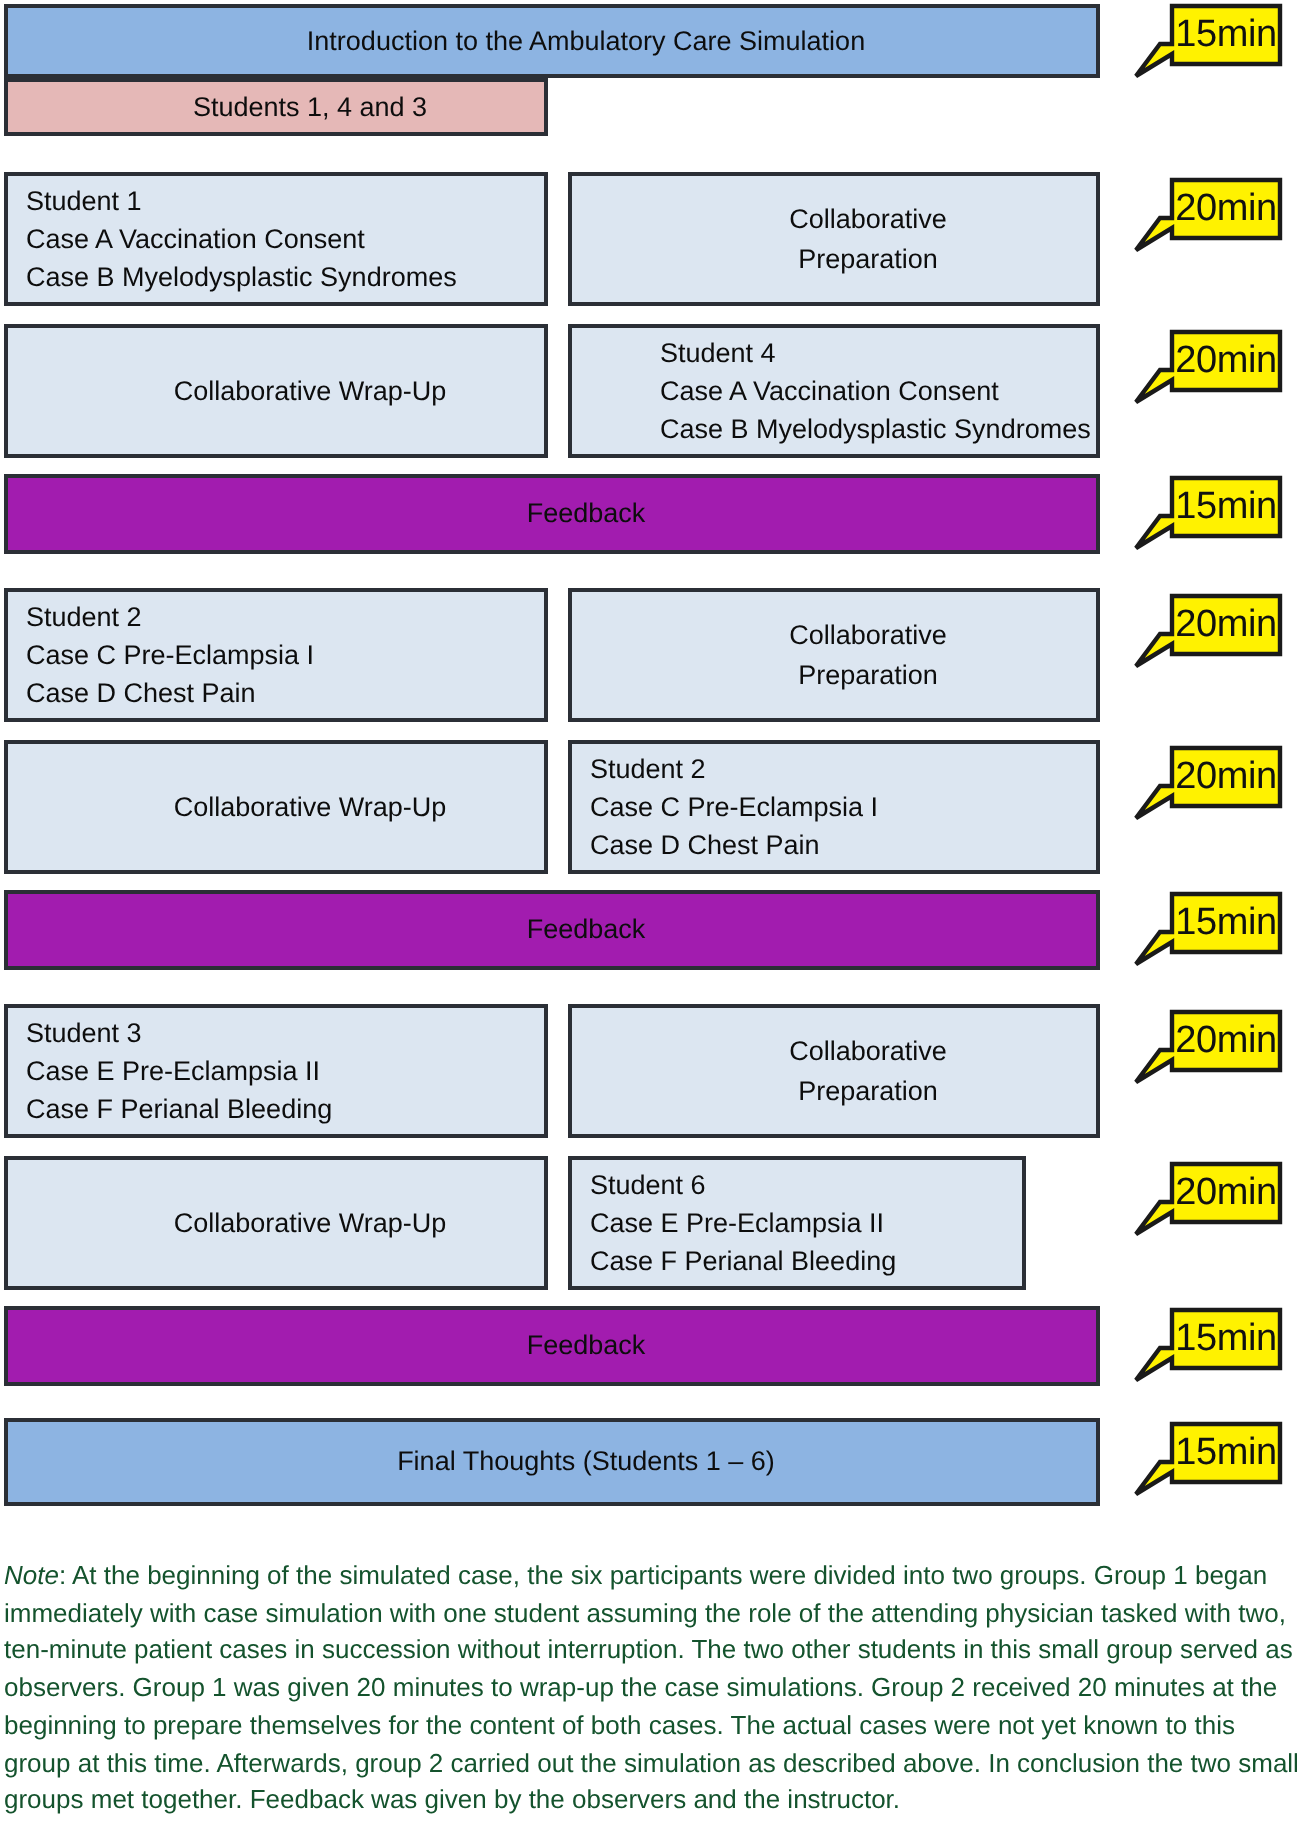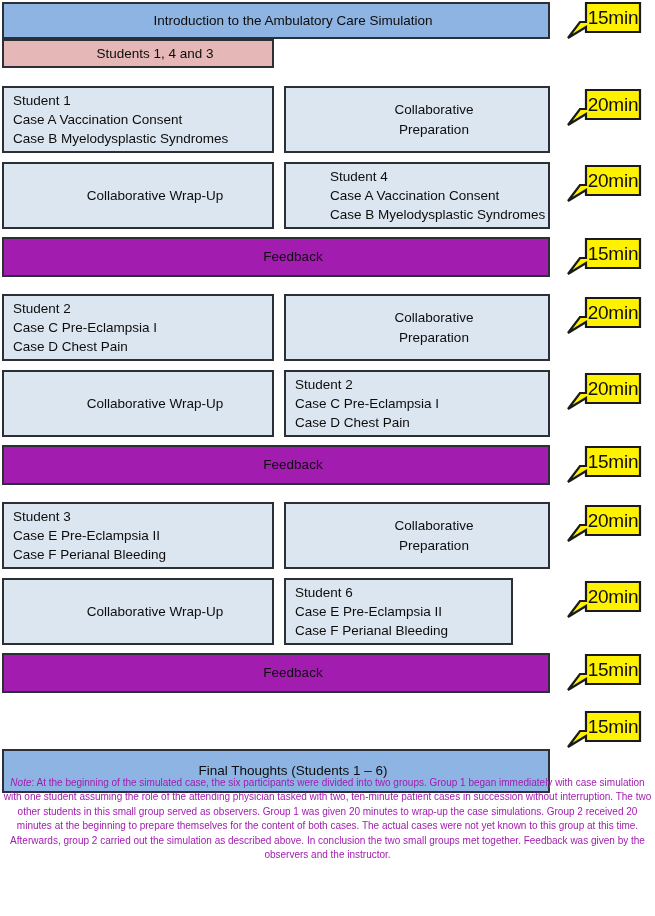--- a/index.html
+++ b/index.html
@@ -79,24 +79,24 @@
     color: #111111;
     letter-spacing: -0.2px;
   }
 
   
   #note {
     position: absolute;
     left: 2px;
     top: 766px;
     width: 651px;
-    font-size: 10px;
+    font-size: 13px;
     line-height: 1.44;
-    color: #a21caf;
-    text-align: center;
+    color: #14532d;
+    text-align: left;
   }
   #note .it { font-style: italic; }
 </style>
 </head>
 <body>
 
 <div id="schedule">
 
   <div class="blk center fill-header" style="left:2px; top:2px; width:548px; height:37px;">
     <span class="line">Introduction to the Ambulatory Care Simulation</span>
@@ -230,21 +230,21 @@
   <div class="blk center fill-feedback" style="left:2px; top:653px; width:548px; height:40px;">
     <span class="line">Feedback</span>
   </div>
   <div class="callout" style="left:568px; top:655px;">
     <svg viewBox="0 0 72 38" xmlns="http://www.w3.org/2000/svg" aria-hidden="true">
       <path d="M18 0 L72 0 L72 29 L18 29 L18 24 L0 35 L12 19 L18 19 Z" fill="#FFF200" stroke="#1a1a1a" stroke-width="2.2" stroke-linejoin="miter"></path>
     </svg>
     <span class="lbl">15min</span>
   </div>
 
-  <div class="blk center fill-final" style="left:2px; top:709px; width:548px; height:44px;margin-top:40px;">
+  <div class="blk center fill-final" style="left:2px; top:709px; width:548px; height:44px;">
     <span class="line">Final Thoughts (Students 1 – 6)</span>
   </div>
   <div class="callout" style="left:568px; top:712px;">
     <svg viewBox="0 0 72 38" xmlns="http://www.w3.org/2000/svg" aria-hidden="true">
       <path d="M18 0 L72 0 L72 29 L18 29 L18 24 L0 35 L12 19 L18 19 Z" fill="#FFF200" stroke="#1a1a1a" stroke-width="2.2" stroke-linejoin="miter"></path>
     </svg>
     <span class="lbl">15min</span>
   </div>
 
   <p id="note"><span class="it">Note</span><span>: </span><span>At the beginning of the simulated case, the six participants were divided into two groups. Group 1 began immediately with case simulation with one student assuming the role of the attending physician tasked with two, ten-minute patient cases in succession without interruption. The two other students in this small group served as observers. Group 1 was given 20 minutes to wrap-up the case simulations. Group 2 received 20 minutes at the beginning to prepare themselves for the content of both cases. The actual cases were not yet known to this group at this time. Afterwards, group 2 carried out the simulation as described above. In conclusion the two small groups met together. Feedback was given by the observers and the instructor.</span></p>

